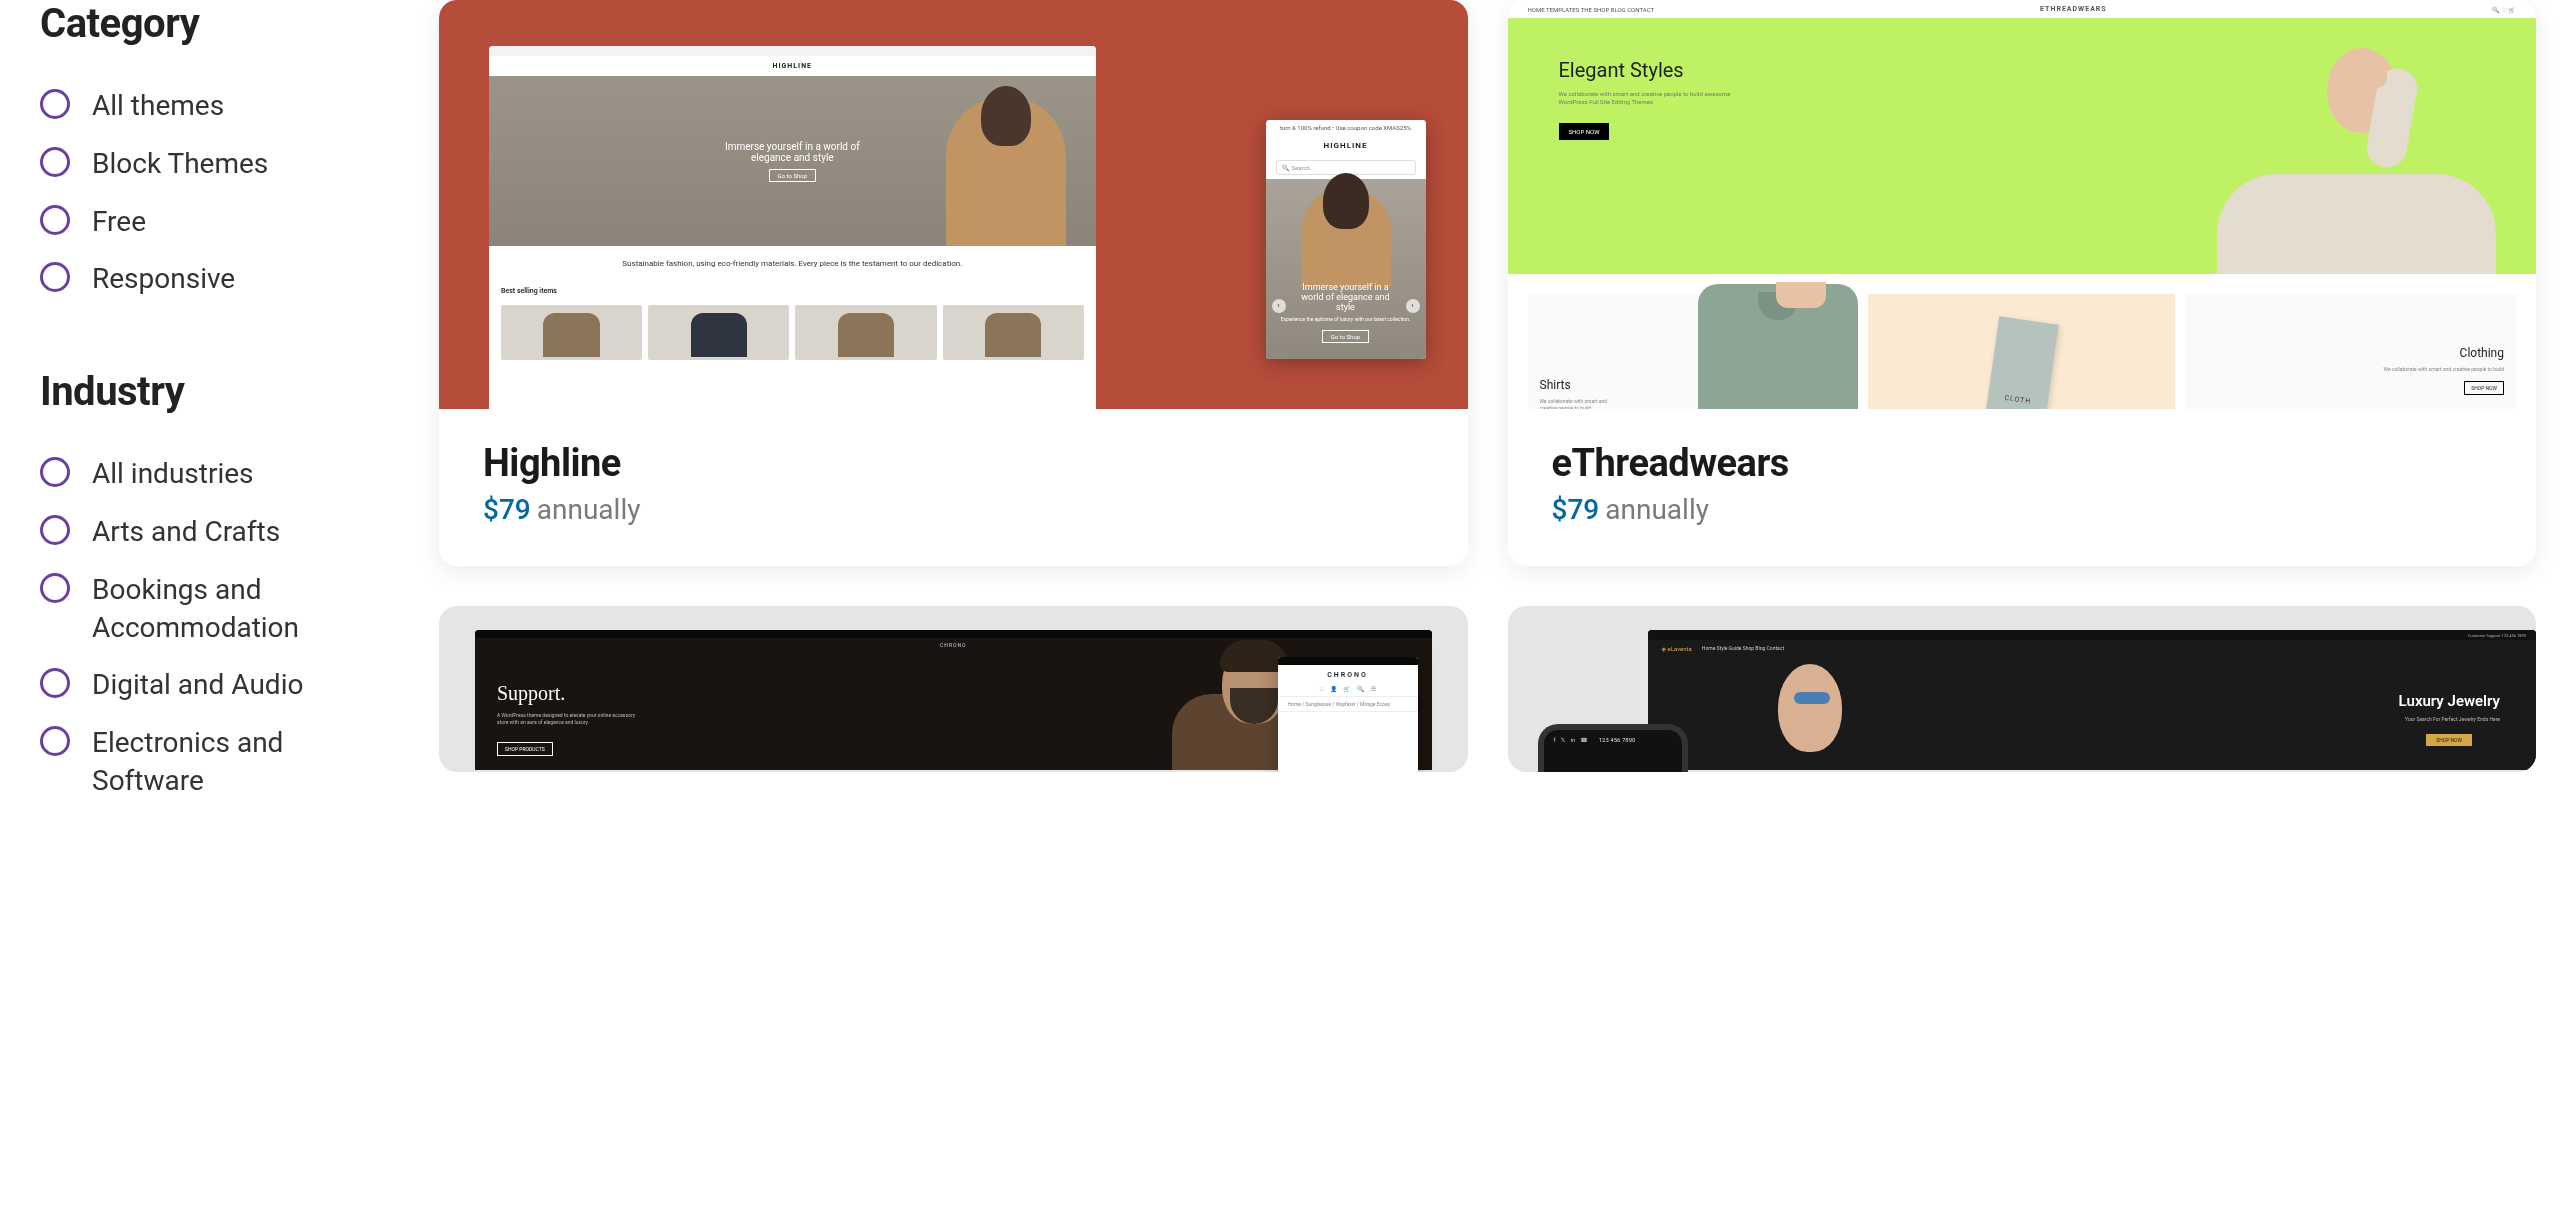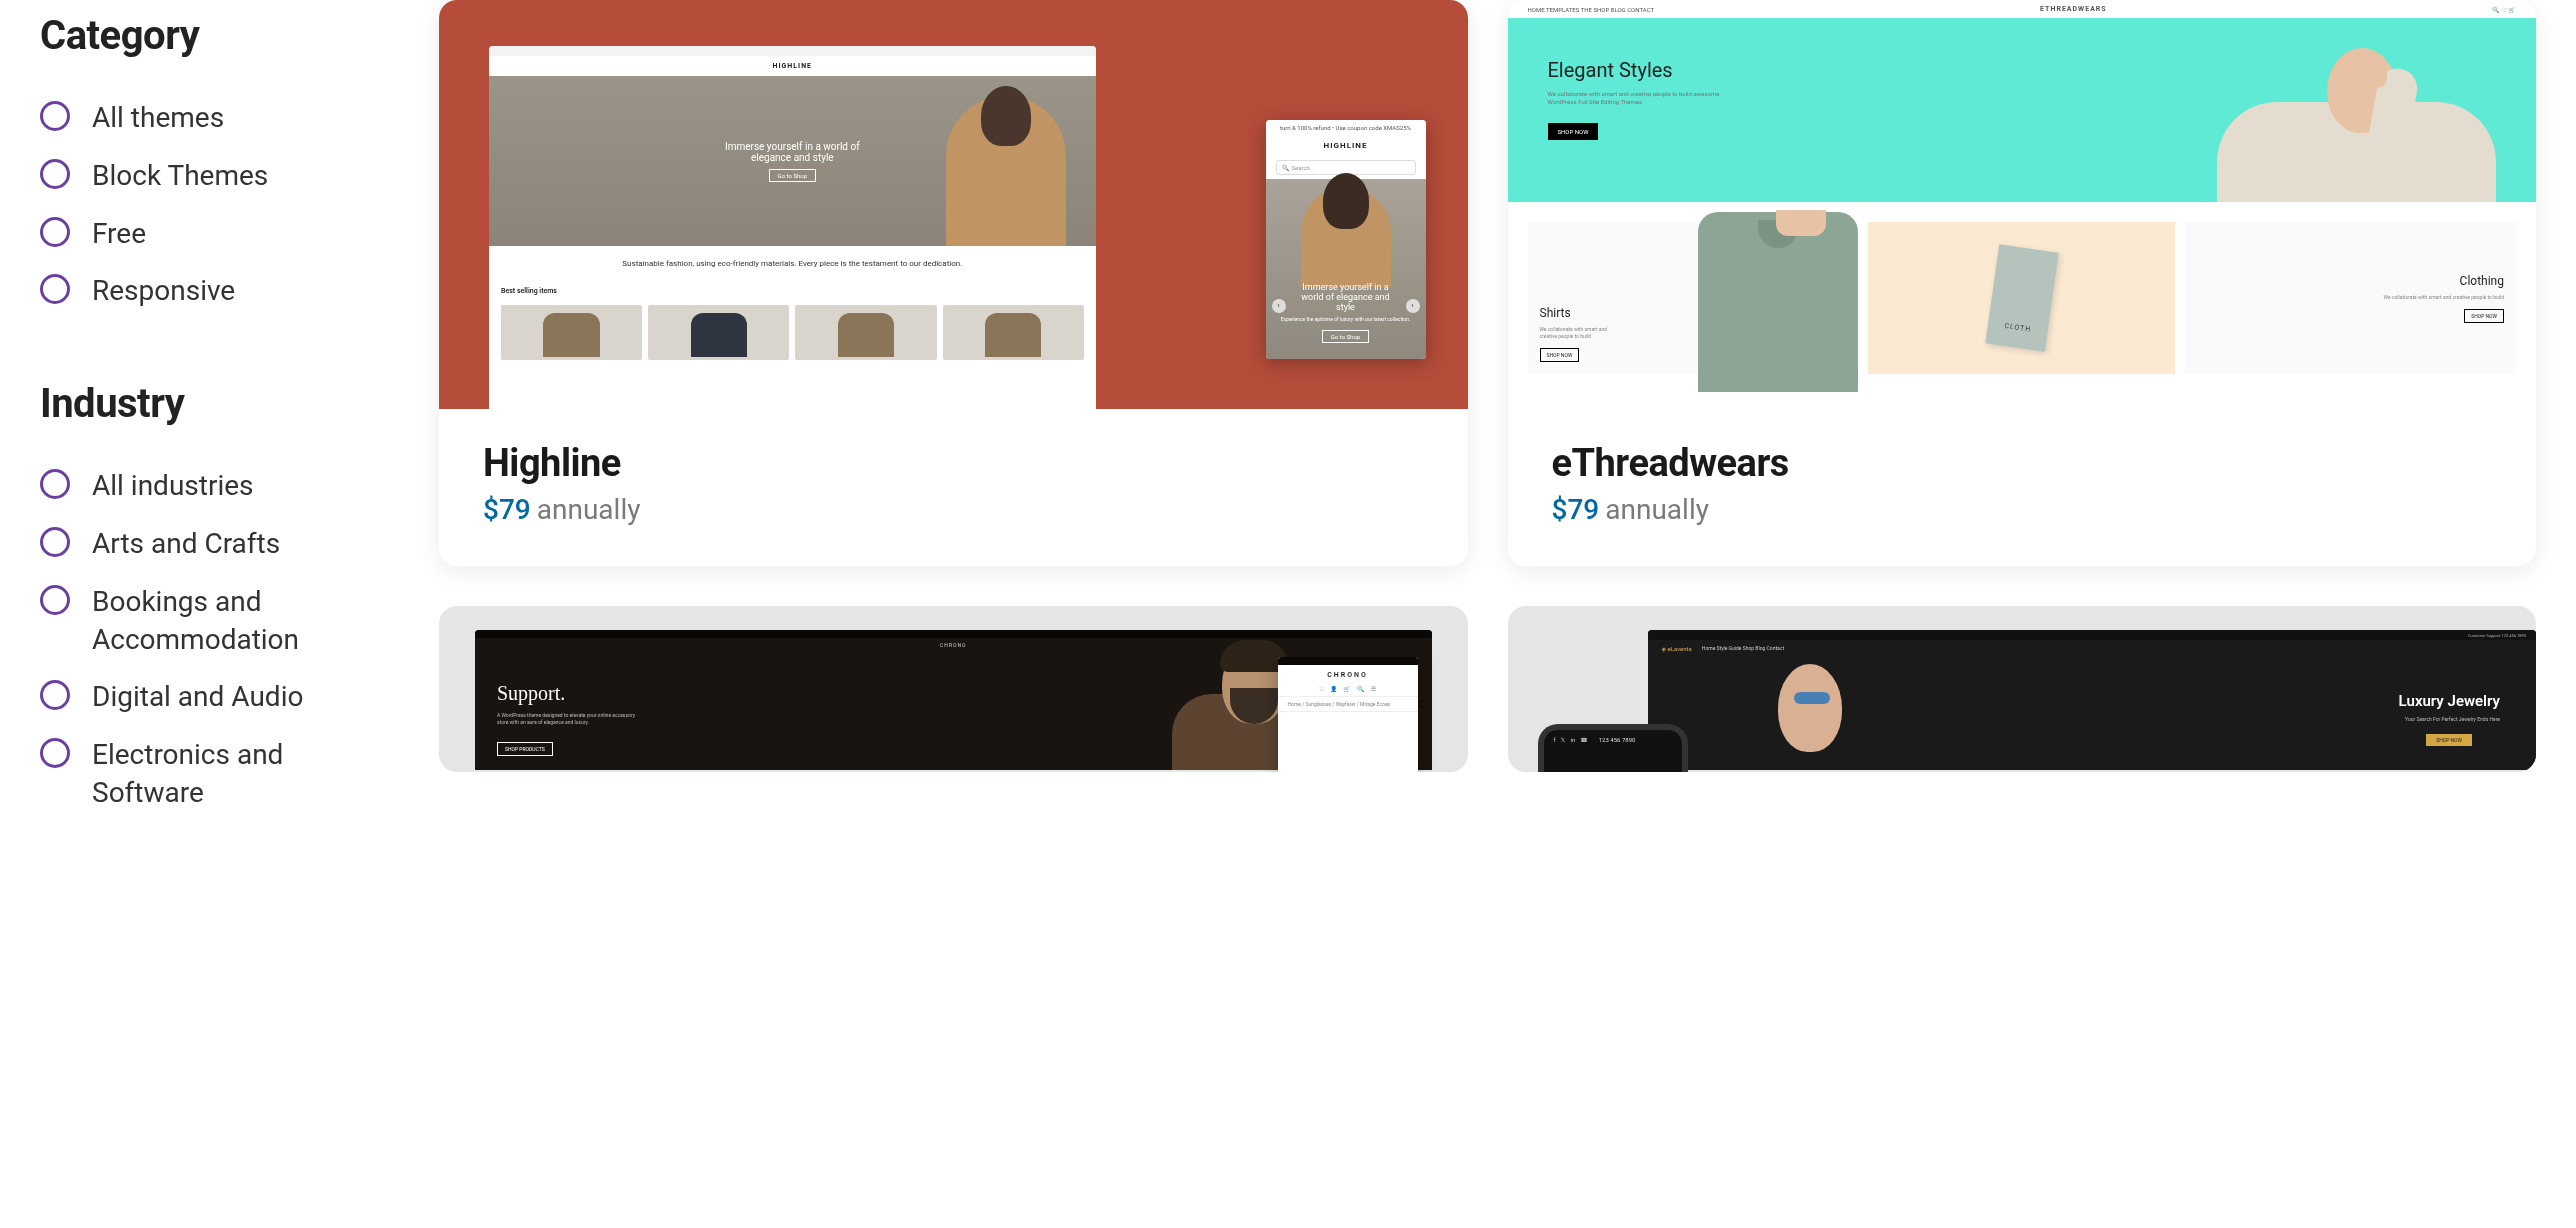--- a/index.html
+++ b/index.html
@@ -9,21 +9,21 @@
       color: #1e1e1e;
       padding: 0;
     }
     .layout {
       display: flex;
       gap: 80px;
       padding: 0 40px 40px 40px;
     }
     .sidebar {
       flex: 0 0 319px;
-      padding-top: 12px;
+      padding-top: 0;
     }
     .filter-heading {
       font-size: 40px;
       font-weight: 700;
       color: #222;
       margin-top: 0;
       margin-bottom: 40px;
       letter-spacing: -0.5px;
     }
     .filter-heading:nth-of-type(2) {
@@ -257,24 +257,24 @@
       text-align: center;
       line-height: 14px;
       color: #333;
     }
 
     
     .thumb-etw { background: #fff; }
     .etw-top { height: 18px; display: flex; align-items: center; padding: 0 20px; font-size: 6px; color: #555; justify-content: space-between; }
     .etw-brand { font-size: 7px; font-weight: 700; letter-spacing: 1px; }
     .etw-hero {
-      height: 184px;
-      background: #5eead4;
-      position: relative;
-      padding: 40px 0 0 40px;
+      height: 256px;
+      background: #bef264;
+      position: relative;
+      padding: 40px 0 0 51px;
     }
     .etw-hero-title { font-size: 20px; color: #222; font-weight: 400; }
     .etw-hero-sub { font-size: 6px; color: #777; margin: 8px 0 12px 0; max-width: 180px; line-height: 1.4; }
     .etw-hero-btn { font-size: 6px; background: #000; color: #fff; padding: 5px 10px; display: inline-block; }
     .etw-woman {
       position: absolute;
       right: 40px;
       top: 0;
       bottom: 0;
       width: 279px;

